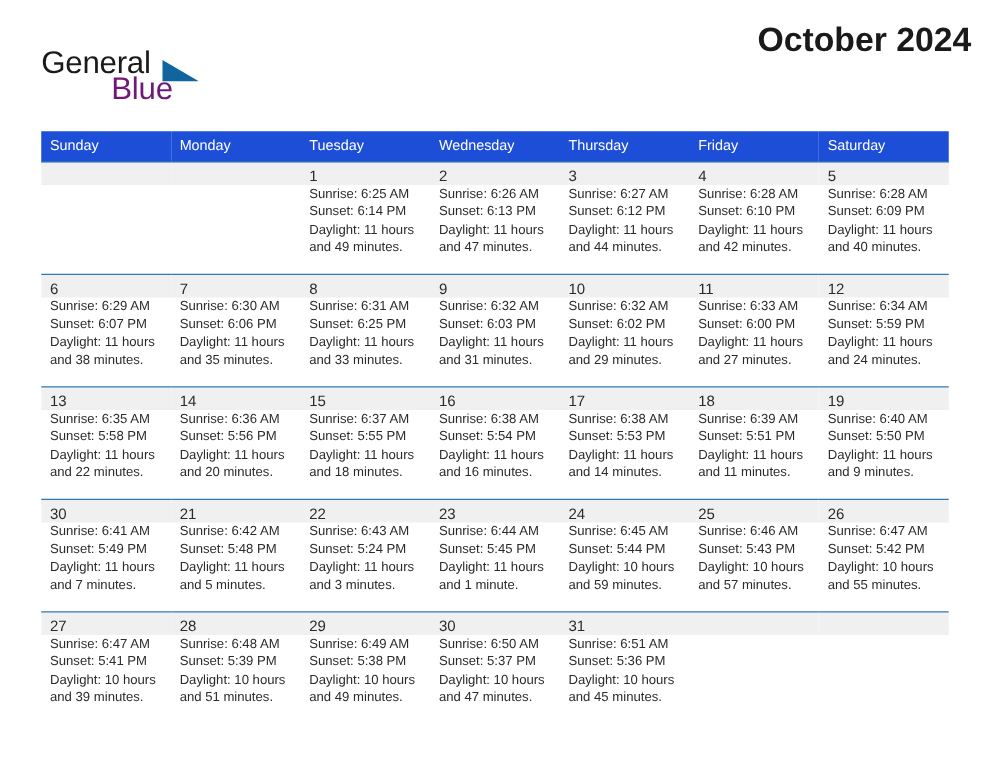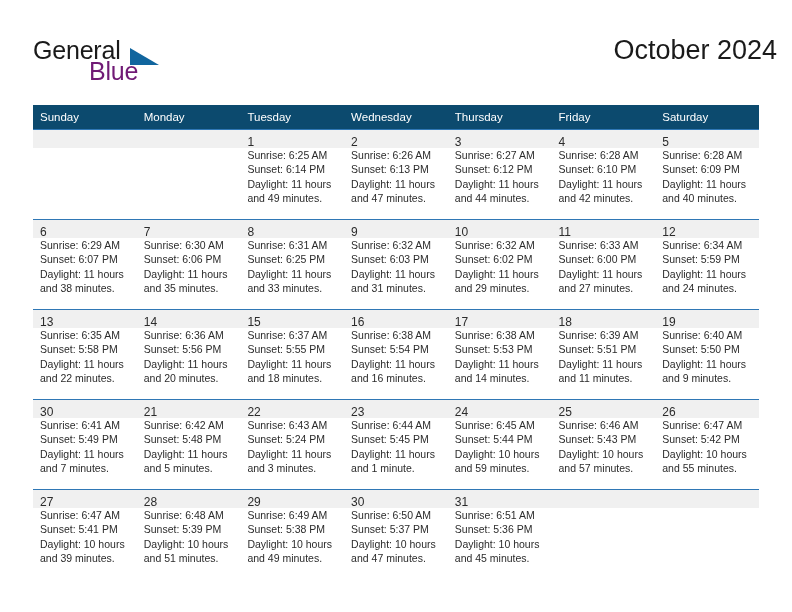--- a/index.html
+++ b/index.html
@@ -61,22 +61,23 @@
     top: 12px;
     width: 0;
     height: 0;
     border-left: 29px solid #10659e;
     border-top: 17px solid transparent;
   }
 
   .title-block {
     position: absolute;
     right: 35px;
-    top: 34px;
+    top: 16px;
     text-align: left;
+    font-weight: bold;
   }
   .month-title {
     font-size: 27px;
     color: #1a1a1a;
     line-height: 32px;
     white-space: nowrap;
   }
   .location {
     margin-top: 7px;
     font-size: 14.5px;
@@ -88,21 +89,21 @@
   
   .calendar {
     position: absolute;
     left: 33px;
     top: 105px;
     width: 726px;
     border-collapse: collapse;
     table-layout: fixed;
   }
   .calendar th {
-    background: #0c4a6e;
+    background: #1d4ed8;
     color: #ffffff;
     font-size: 11.5px;
     font-weight: normal;
     text-align: left;
     padding: 6px 0 6px 7px;
     height: 20px;
     box-sizing: border-box;
   }
   .calendar td {
     width: 103.71px;

